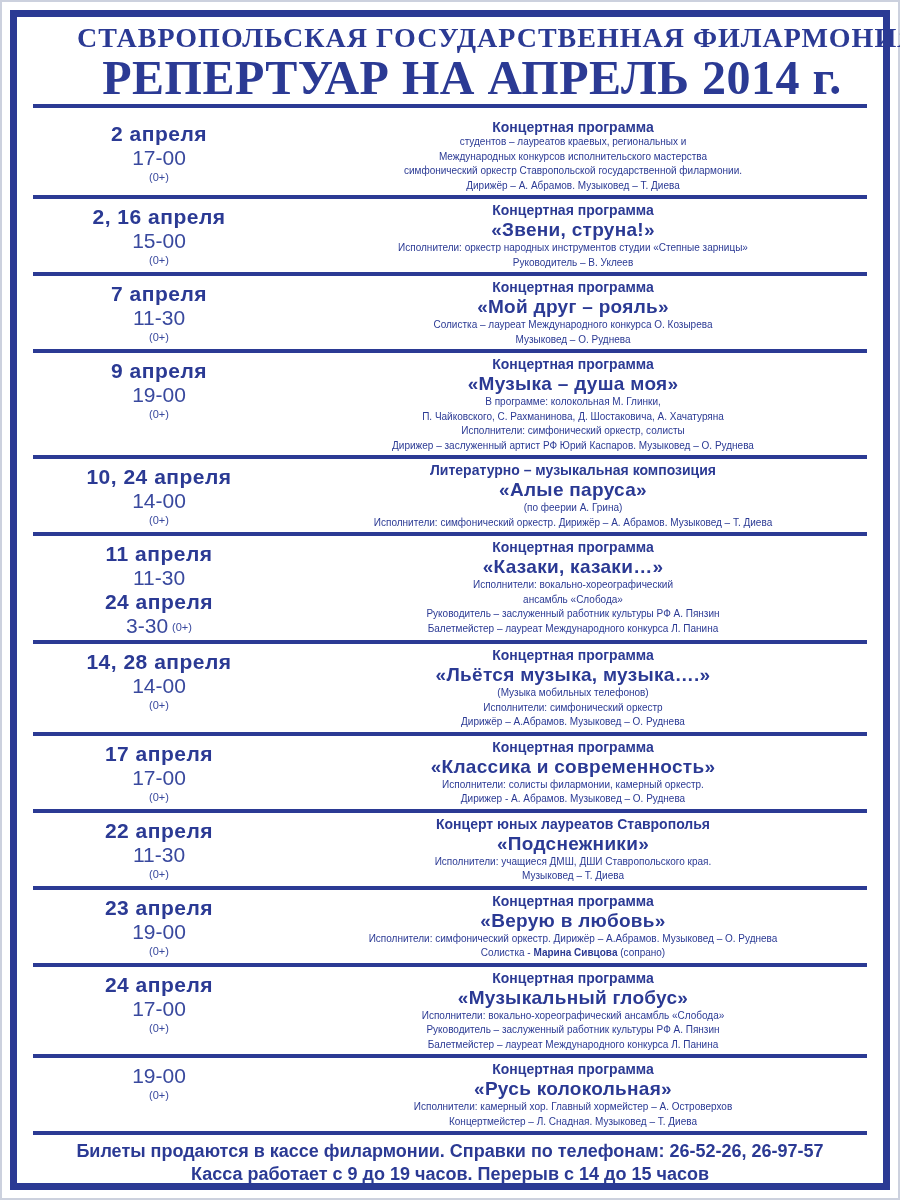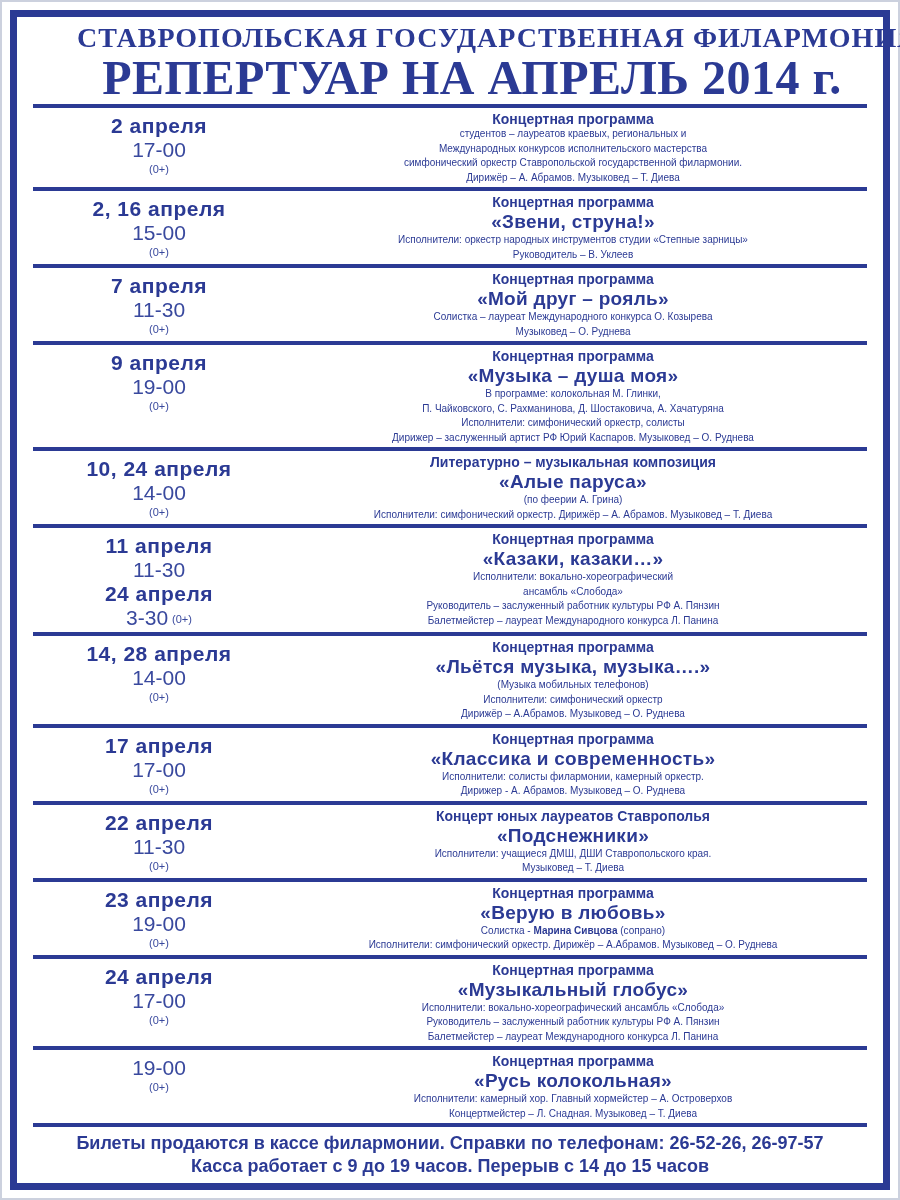--- a/index.html
+++ b/index.html
@@ -38,21 +38,21 @@
   .h2{
     font-family:"Liberation Serif","DejaVu Serif",serif;
     font-weight:bold;
     font-size:48px; line-height:46px;
     letter-spacing:0.5px;
     white-space:nowrap;
   }
   .divider{
     height:4px; background:#2b3a94; flex:0 0 auto;
   }
-  main#events{display:flex; flex-direction:column; flex:1 1 auto;}
+  main#events{display:flex; flex-direction:column; flex:1 1 auto;margin-top:8px;}
   section.event{
     display:flex;
     padding:3px 0 2px;
     align-items:flex-start;
     flex:1 0 auto;
   }
   .date-col{
     flex:0 0 252px;
     text-align:center;
     padding-top:3px;
@@ -250,22 +250,22 @@
       <div class="divider"></div>
       <section class="event">
         <div class="date-col">
           <div class="d-date">23 апреля</div>
           <div class="d-time"><span>19-00</span></div>
           <div class="d-age">(0+)</div>
         </div>
         <div class="content-col">
           <div class="e-header">Концертная программа</div>
           <div class="e-title">«Верую в любовь»</div>
+          <div class="e-line">Исполнители: симфонический оркестр. Дирижёр – А.Абрамов. Музыковед – О. Руднева</div>
           <div class="e-line"><span>Солистка - </span><b>Марина Сивцова</b><span> (сопрано)</span></div>
-          <div class="e-line">Исполнители: симфонический оркестр. Дирижёр – А.Абрамов. Музыковед – О. Руднева</div>
         </div>
       </section>
       <div class="divider"></div>
       <section class="event">
         <div class="date-col">
           <div class="d-date">24 апреля</div>
           <div class="d-time"><span>17-00</span></div>
           <div class="d-age">(0+)</div>
         </div>
         <div class="content-col">

